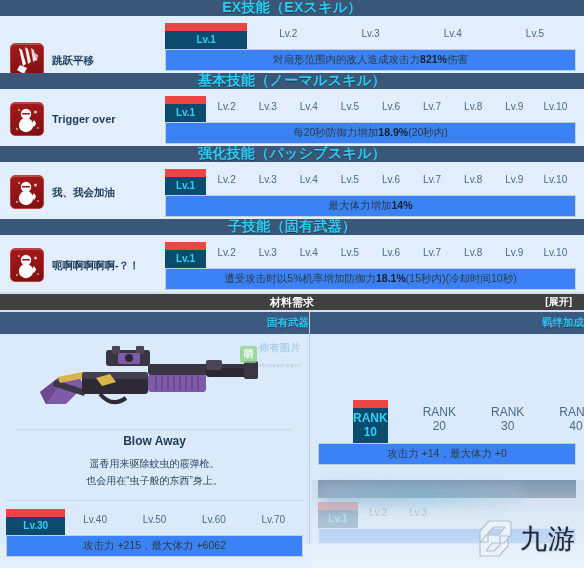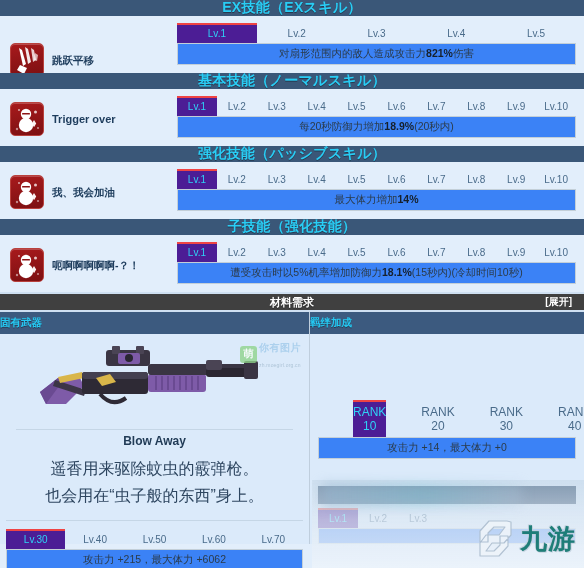--- a/index.html
+++ b/index.html
@@ -31,21 +31,21 @@
   
   .skill-row {
     height: 57px;
     background: #e2eefb;
     display: flex; align-items: flex-start;
     padding: 6px 8px 0 10px;
     position: relative;
   }
   .skill-left {
     display: flex; align-items: center; gap: 8px;
-    width: 167px; flex-shrink: 0; padding-top: 7px;
+    width: 155px; flex-shrink: 0; padding-top: 7px;
   }
   .skill-icon {
     width: 34px; height: 34px; border-radius: 5px;
     background: linear-gradient(170deg,#a81a1c 0%, #8d1416 60%, #7d1012 100%);
     border: 1px solid #b9413d;
     position: relative; overflow: hidden; flex-shrink: 0;
     box-shadow: inset 0 1px 0 rgba(255,255,255,.22);
   }
   .skill-icon svg { position: absolute; inset: 0; }
   .skill-name {
@@ -64,23 +64,23 @@
 
   .skill-right { flex: 1; padding-top: 1px; }
   .lv-tabs { display: flex; }
   .lv-tab {
     flex: 1; text-align: center;
     font-size: 10px; color: #4a6b8a;
     padding: 3px 0 4px;
     border-top: 2px solid transparent;
   }
   .lv-tab.active {
-    background: #4c1d95; color: #2fd2f5;
-    border-top: 2px solid #ef4444;
-    font-weight: normal;
+    background: #0c4a6e; color: #2fd2f5;
+    border-top: 8px solid #ef4444;
+    font-weight: bold;
   }
   .desc-box {
     background: #3b82f6;
     border: 1px solid #c3cfd8;
     font-size: 10.5px; color: #2b3b4a;
     text-align: center;
     padding: 3px 4px 4px;
     line-height: 1.25;
   }
   .desc-box b { font-weight: bold; color: #16202b; }
@@ -99,21 +99,21 @@
     position: absolute; right: 12px; top: 50%; transform: translateY(-50%);
     color: #ffffff; font-size: 10px; font-weight: bold;
   }
 
   .columns { display: flex; height: 232px; }
   .col { position: relative; }
   .col-weapon { width: 310px; border-right: 1px solid #bfcedd; }
   .col-bond { width: 274px; }
   .col-head {
     height: 22px; background: #3c5a7f;
-    display: flex; align-items: center; justify-content: flex-start;
+    display: flex; align-items: center; justify-content: flex-end;
   }
   .col-head span {
     color: #25c8f2; font-size: 10.5px; font-weight: bold;
     text-shadow: 0 1px 0 rgba(0,0,0,.35);
   }
   .col-body { background: #dbeafa; height: 210px; position: relative; }
 
   .weapon-art { height: 93px; position: relative; }
   .watermark-moe {
     position: absolute; right: 8px; top: 4px;
@@ -128,21 +128,21 @@
   .moe-txt { line-height: 1; }
   .moe-txt .t1 { font-size: 10px; color: #9fc9ea; font-weight: bold; letter-spacing:.5px;}
   .moe-txt .t2 { font-size: 5px; color: #9fb8cc; letter-spacing: .2px; }
 
   .divider-line { height: 1px; background: #c5d6e6; margin: 2px 16px 0; }
   .weapon-name {
     text-align: center; font-size: 12px; font-weight: bold;
     color: #223c57; margin-top: 4px;
   }
   .weapon-flavor {
-    text-align: center; font-size: 16px; color: #2e4660;
+    text-align: center; font-size: 10px; color: #2e4660;
     margin-top: 7px; line-height: 1.7;
   }
   .weapon-div2 { height: 1px; background: #c5d6e6; margin: 11px 6px 0; }
 
   .lv-tabs.weapon .lv-tab { font-size: 10px; }
   .weapon-tabs-wrap { padding: 8px 6px 0 6px; }
   .bond-tabs-wrap { padding: 8px 8px 0 8px; }
   .rank-tab { font-size: 12px; margin-left: 35px; }
 
   
@@ -159,21 +159,21 @@
     background: linear-gradient(90deg, rgba(150,180,205,.6), rgba(120,190,210,.45), rgba(180,200,220,.3));
     filter: blur(6px);
   }
   .nine-game {
     position: absolute; right: 8px; bottom: 8px;
     display: flex; align-items: center; gap: 3px;
     opacity: .92;
   }
   .nine-game .logo-g { width: 40px; height: 42px; }
   .nine-game .zh {
-    font-size: 27px; font-weight: bold; color: #0f766e;
+    font-size: 27px; font-weight: normal; color: #0f172a;
     text-shadow: 0 0 1px #8fa6bb, 1px 1px 0 #c8d6e2, -1px -1px 0 #c8d6e2;
     letter-spacing: 1px; font-family: "DejaVu Sans", sans-serif;
   }
 </style>
 </head>
 <body>
 
 <div class="page">
 
   <div class="section-bar">
@@ -287,21 +287,21 @@
         <div class="lv-tab">Lv.9</div>
         <div class="lv-tab">Lv.10</div>
       </div>
       <div class="desc-box">
         <span>最大体力增加</span><b>14%</b><span></span>
       </div>
     </div>
   </div>
 
   <div class="section-bar">
-    <span class="title">子技能（强化技能）</span>
+    <span class="title">子技能（固有武器）</span>
   </div>
   <div class="skill-row">
     <div class="skill-left">
       <div class="skill-icon">
         <svg viewBox="0 0 34 34" width="34" height="34">
           <g fill="#ffffff">
             <circle cx="15" cy="11" r="5.2"></circle>
             <circle cx="15" cy="22" r="7.2"></circle>
             <path d="M23 17 l2.2 3.6 l-2.2 3.6 l-2.2 -3.6 z" opacity=".95"></path>
             <circle cx="24.5" cy="9" r="1.5" opacity=".75"></circle>

